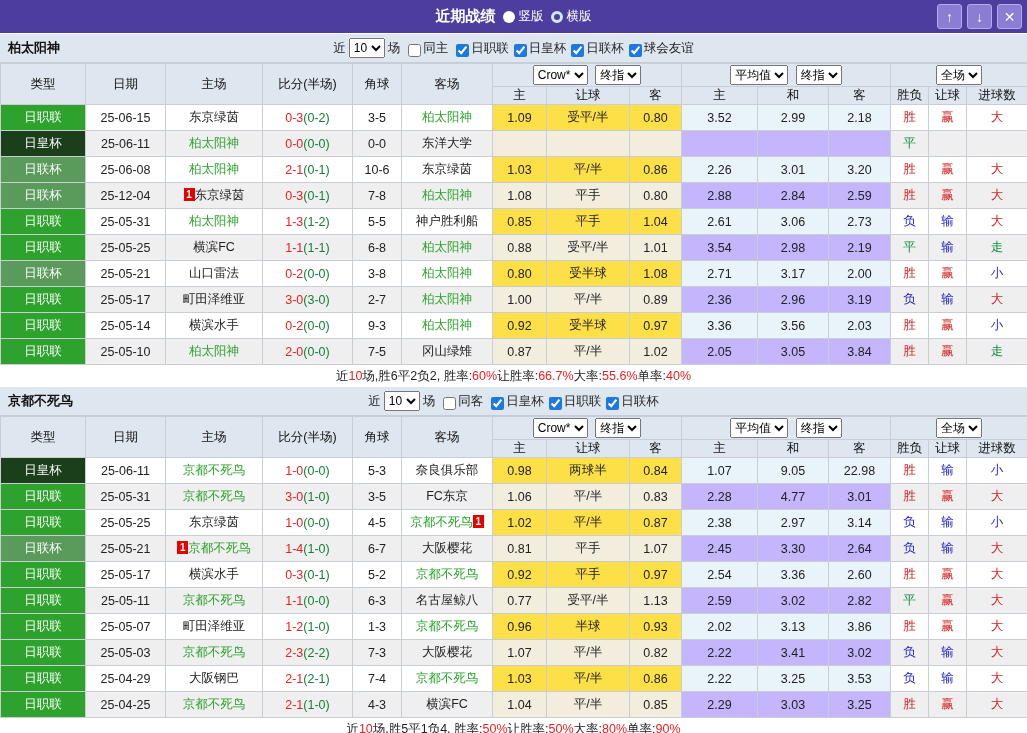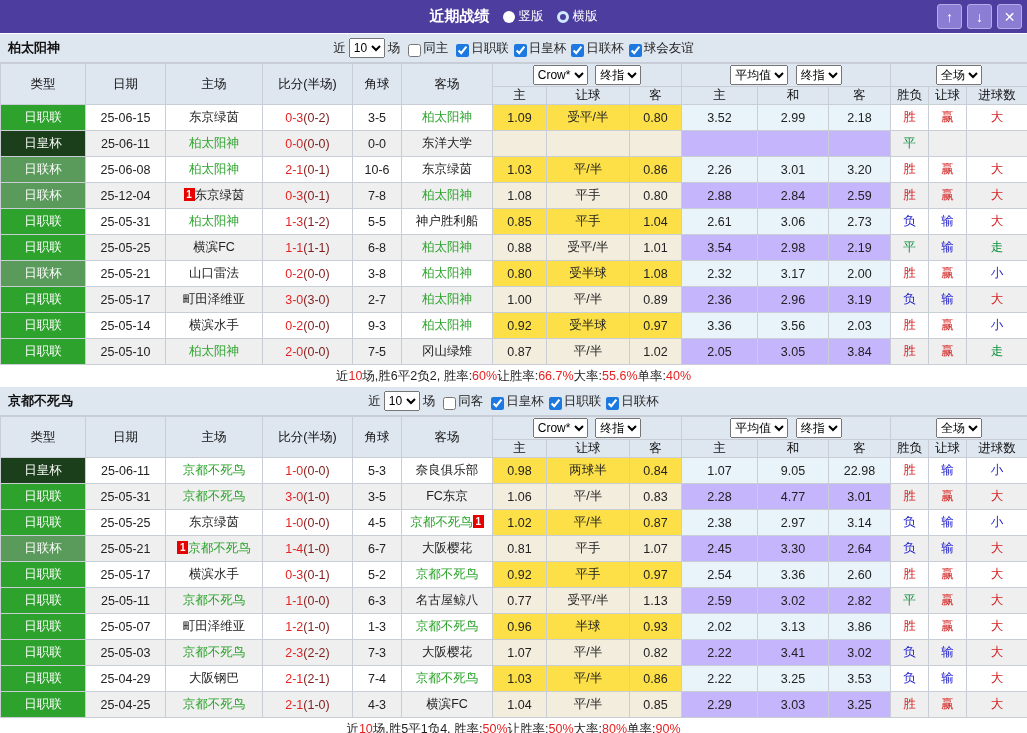--- a/index.html
+++ b/index.html
@@ -1,20 +1,20 @@
 <!DOCTYPE html>
 <html><head>
 <meta charset="utf-8">
 <style>
   html,body{margin:0;padding:0;background:#fff}
   body{width:1027px;font-family:"Liberation Sans","DejaVu Sans",sans-serif;font-size:12.5px;color:#222}
 
   
   .titlebar{height:33px;background:#4c3d9e;position:relative;display:flex;align-items:center;justify-content:center;color:#fff;border-bottom:1px solid #fff}
-  .title-center{display:flex;align-items:center;gap:13px}
+  .title-center{display:flex;align-items:center;gap:7px}
   .page-title{font-weight:bold;font-size:15px}
   .radio-wrap{display:flex;align-items:center;gap:4px;font-size:12.5px;cursor:pointer}
   .radio{width:12px;height:12px;border-radius:50%;display:inline-block;box-sizing:border-box}
   .radio.filled{background:#fff}
   .radio.ring{border:3px solid #cfeaff;background:transparent}
   .win-buttons{position:absolute;right:5px;top:4px;display:flex;gap:5px}
   .win-buttons button{width:25px;height:25px;background:#8b7cd4;border:1px solid #b7aae8;color:#fff;font-weight:bold;border-radius:3px;font-size:14px;line-height:1;padding:0;cursor:pointer;font-family:inherit}
 
   
   .section-bar{height:28px;background:#dee6f0;position:relative;display:flex;align-items:center;border-bottom:1px solid #c6cdd8}
@@ -37,21 +37,21 @@
   td.lg-dark{background:#1b3e1b}
   td.lg-mid{background:#5a9a5a}
   td.pl{background:#fff}
   tr.alt td.pl{background:#efefef}
   td.crow{background:#fde047}
   tr.alt td.crow{background:#f3edde}
   td.avg{background:#e9f4fa}
   tr.alt td.avg{background:#c4b5fd}
   .self{color:#2ca32c}
   .sc{color:#e52222}
-  .half{color:#7f1d1d}
+  .half{color:#15803d}
   .t-red{color:#d42424}
   .t-blue{color:#2222cc}
   .t-green{color:#0b8f3a}
   .badge{display:inline-block;background:#e60000;color:#fff;font-size:10px;font-weight:bold;width:11px;height:13px;line-height:13px;text-align:center;vertical-align:1px}
 
   .summary{height:22px;display:flex;align-items:center;justify-content:center;background:#fff;font-size:12.5px;color:#222}
   .summary .red{color:#e52222}
 </style>
 </head>
 <body>
@@ -262,21 +262,21 @@
       <tr>
         <td class="league lg-mid">日联杯</td>
         <td class="pl">25-05-21</td>
         <td class="pl"><span>山口雷法</span></td>
         <td class="pl"><span class="sc">0-2</span><span class="half">(0-0)</span></td>
         <td class="pl">3-8</td>
         <td class="pl"><span class="self">柏太阳神</span></td>
         <td class="crow">0.80</td>
         <td class="crow">受半球</td>
         <td class="crow">1.08</td>
-        <td class="avg">2.32</td>
+        <td class="avg">2.71</td>
         <td class="avg">3.17</td>
         <td class="avg">2.00</td>
         <td class="pl t-red">胜</td>
         <td class="pl t-red">赢</td>
         <td class="pl t-blue">小</td>
       </tr>
       <tr class="alt">
         <td class="league lg-green">日职联</td>
         <td class="pl">25-05-17</td>
         <td class="pl"><span>町田泽维亚</span></td>

